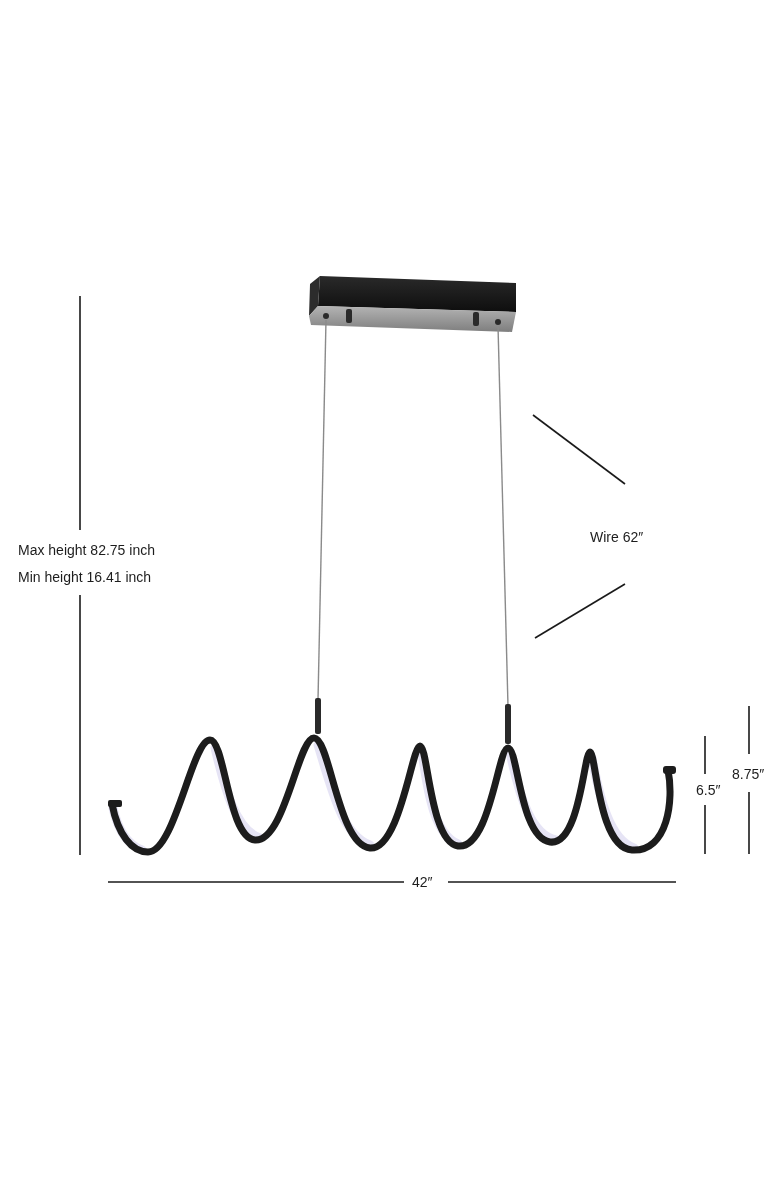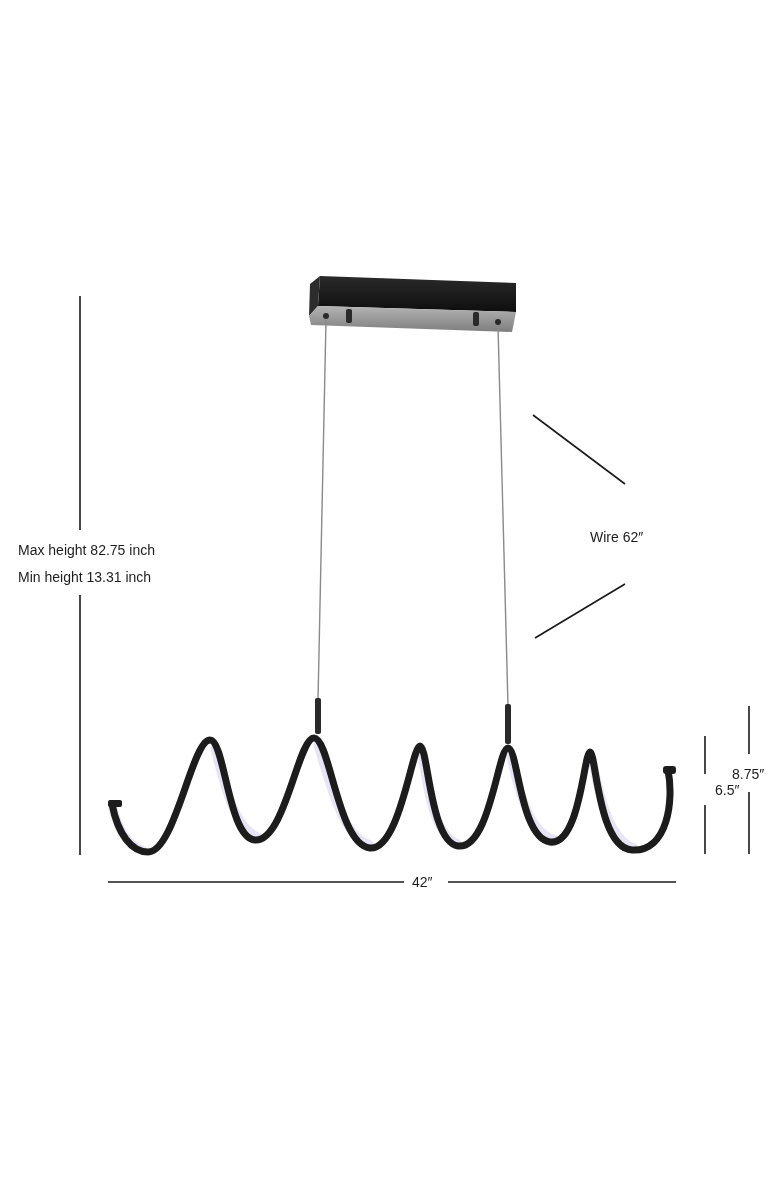--- a/index.html
+++ b/index.html
@@ -24,21 +24,21 @@
       position: absolute;
       font-size: 14px;
       line-height: 1;
       white-space: nowrap;
       color: #1d1d1d;
     }
     .label.height-max { left: 18px; top: 543px; }
     .label.height-min { left: 18px; top: 570px; }
     .label.wire { left: 590px; top: 530px; }
     .label.width { left: 412px; top: 875px; }
-    .label.h-inner { left: 715px; top: 783px; }
+    .label.h-inner { left: 696px; top: 783px; }
     .label.h-outer { left: 732px; top: 767px; }
   </style>
 </head>
 <body>
 
 <div class="canvas">
 
   <svg width="780" height="1196" viewBox="0 0 780 1196" xmlns="http://www.w3.org/2000/svg" style="position:absolute;left:0;top:0;">
     <defs>
       <linearGradient id="plateGrad" x1="0" y1="0" x2="0" y2="1">
@@ -120,19 +120,19 @@
 
       <line x1="705" y1="736" x2="705" y2="774"></line>
       <line x1="705" y1="805" x2="705" y2="854"></line>
 
       <line x1="749" y1="706" x2="749" y2="754"></line>
       <line x1="749" y1="792" x2="749" y2="854"></line>
     </g>
   </svg>
 
   <div class="label height-max">Max height 82.75 inch</div>
-  <div class="label height-min">Min height 13.31 inch</div>
+  <div class="label height-min">Min height 16.41 inch</div>
   <div class="label wire">Wire 62″</div>
   <div class="label width">42″</div>
   <div class="label h-inner">6.5″</div>
   <div class="label h-outer">8.75″</div>
 
 </div>
 
 </body></html>

